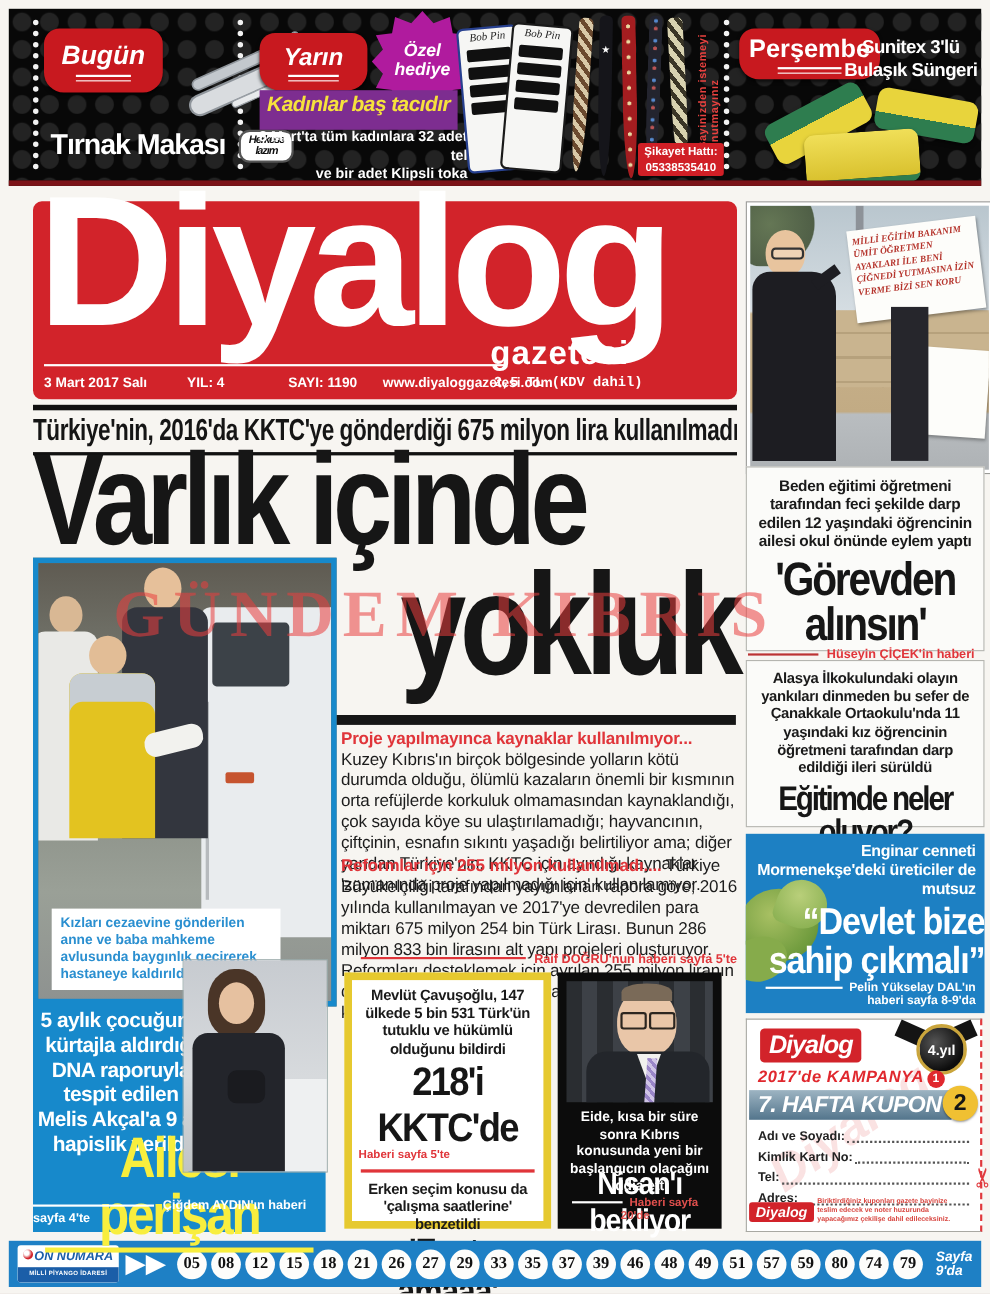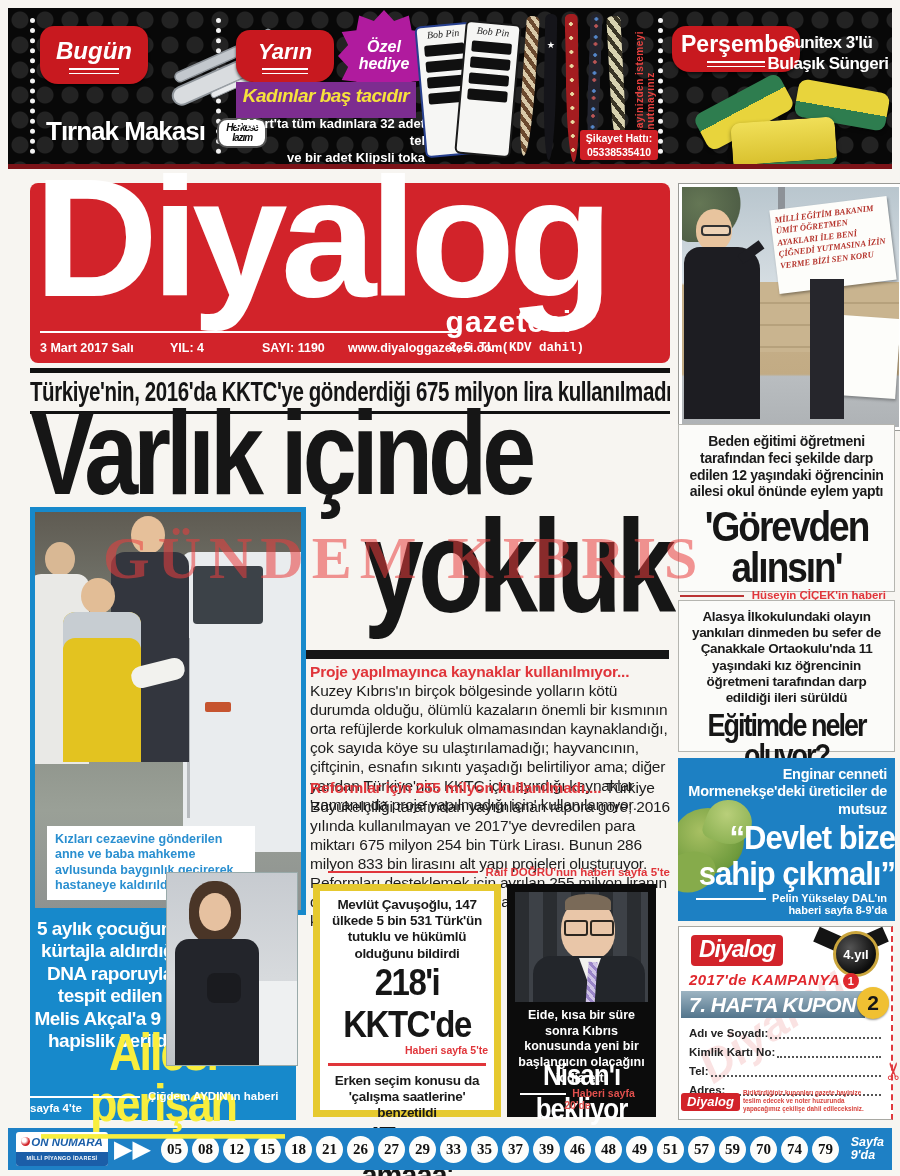--- a/index.html
+++ b/index.html
@@ -65,21 +65,21 @@
   #bluebox-left .deck{position:absolute;left:4px;top:10px;width:152px;color:#fff;font-weight:bold;font-size:19px;line-height:1.18;text-align:center;letter-spacing:-.5px;}
   #ailesi{position:absolute;left:6px;right:6px;top:118px;z-index:7;color:#f8ee3e;font-weight:800;font-size:45px;letter-spacing:-2px;text-align:center;line-height:1;transform:scaleY(1.15);transform-origin:top center;}
   #ailesi .hrule{display:block;margin:4px auto 0;width:96%;height:4px;background:#f8ee3e;}
   #bluebox-left .byl{position:absolute;right:8px;bottom:6px;z-index:8;color:#fff;font-weight:bold;font-size:11.5px;}
   #bluebox-left .byl::before{content:"";display:inline-block;vertical-align:middle;width:110px;height:2px;background:#fff;margin-right:8px;}
 
   
   #kktcbox{left:313px;top:884px;width:188px;height:233px;background:#fff;border:7px solid #e6c92f;text-align:center;padding:6px 6px 0;box-sizing:border-box;}
   #kktcbox .deck{font-size:13.5px;font-weight:bold;color:#1a1a1a;line-height:1.2;letter-spacing:-.3px;}
   #kktcbox .head1{font-size:33px;font-weight:800;color:#161616;letter-spacing:-1.5px;margin-top:4px;transform:scaleY(1.1);}
-  #kktcbox .byl{text-align:right;font-size:10.5px;margin-top:2px;}
+  #kktcbox .byl{text-align:left;font-size:10.5px;margin-top:2px;}
   #kktcbox .redrule{height:3px;background:#e0353a;margin:7px 2px;}
   #kktcbox .head2{font-size:29px;font-weight:800;color:#161616;letter-spacing:-1px;margin-top:3px;transform:scaleY(1.1);}
 
   #eidebox{left:507px;top:884px;width:149px;height:233px;background:#0c0c0c;text-align:center;}
   #eidebox .deck{position:absolute;left:6px;right:6px;top:124px;color:#fff;font-weight:bold;font-size:12.5px;line-height:1.25;}
   #eidebox .head{position:absolute;left:2px;right:2px;top:178px;color:#fff;font-weight:800;font-size:26px;letter-spacing:-1px;transform:scaleY(1.1);}
   #eidebox .byl{position:absolute;right:8px;bottom:6px;color:#e0504d;font-weight:bold;font-size:10.5px;}
   #eidebox .byl::before{content:"";display:inline-block;vertical-align:middle;width:46px;height:2px;background:#fff;margin-right:6px;}
 
   
@@ -409,21 +409,21 @@
         <div class="numball">33</div>
         <div class="numball">35</div>
         <div class="numball">37</div>
         <div class="numball">39</div>
         <div class="numball">46</div>
         <div class="numball">48</div>
         <div class="numball">49</div>
         <div class="numball">51</div>
         <div class="numball">57</div>
         <div class="numball">59</div>
-        <div class="numball">70</div>
+        <div class="numball">80</div>
         <div class="numball">74</div>
         <div class="numball">79</div>
       </div>
     <div id="lotpage">Sayfa
 9'da</div>
   </div>
 
 </div>
 
 </body></html>

